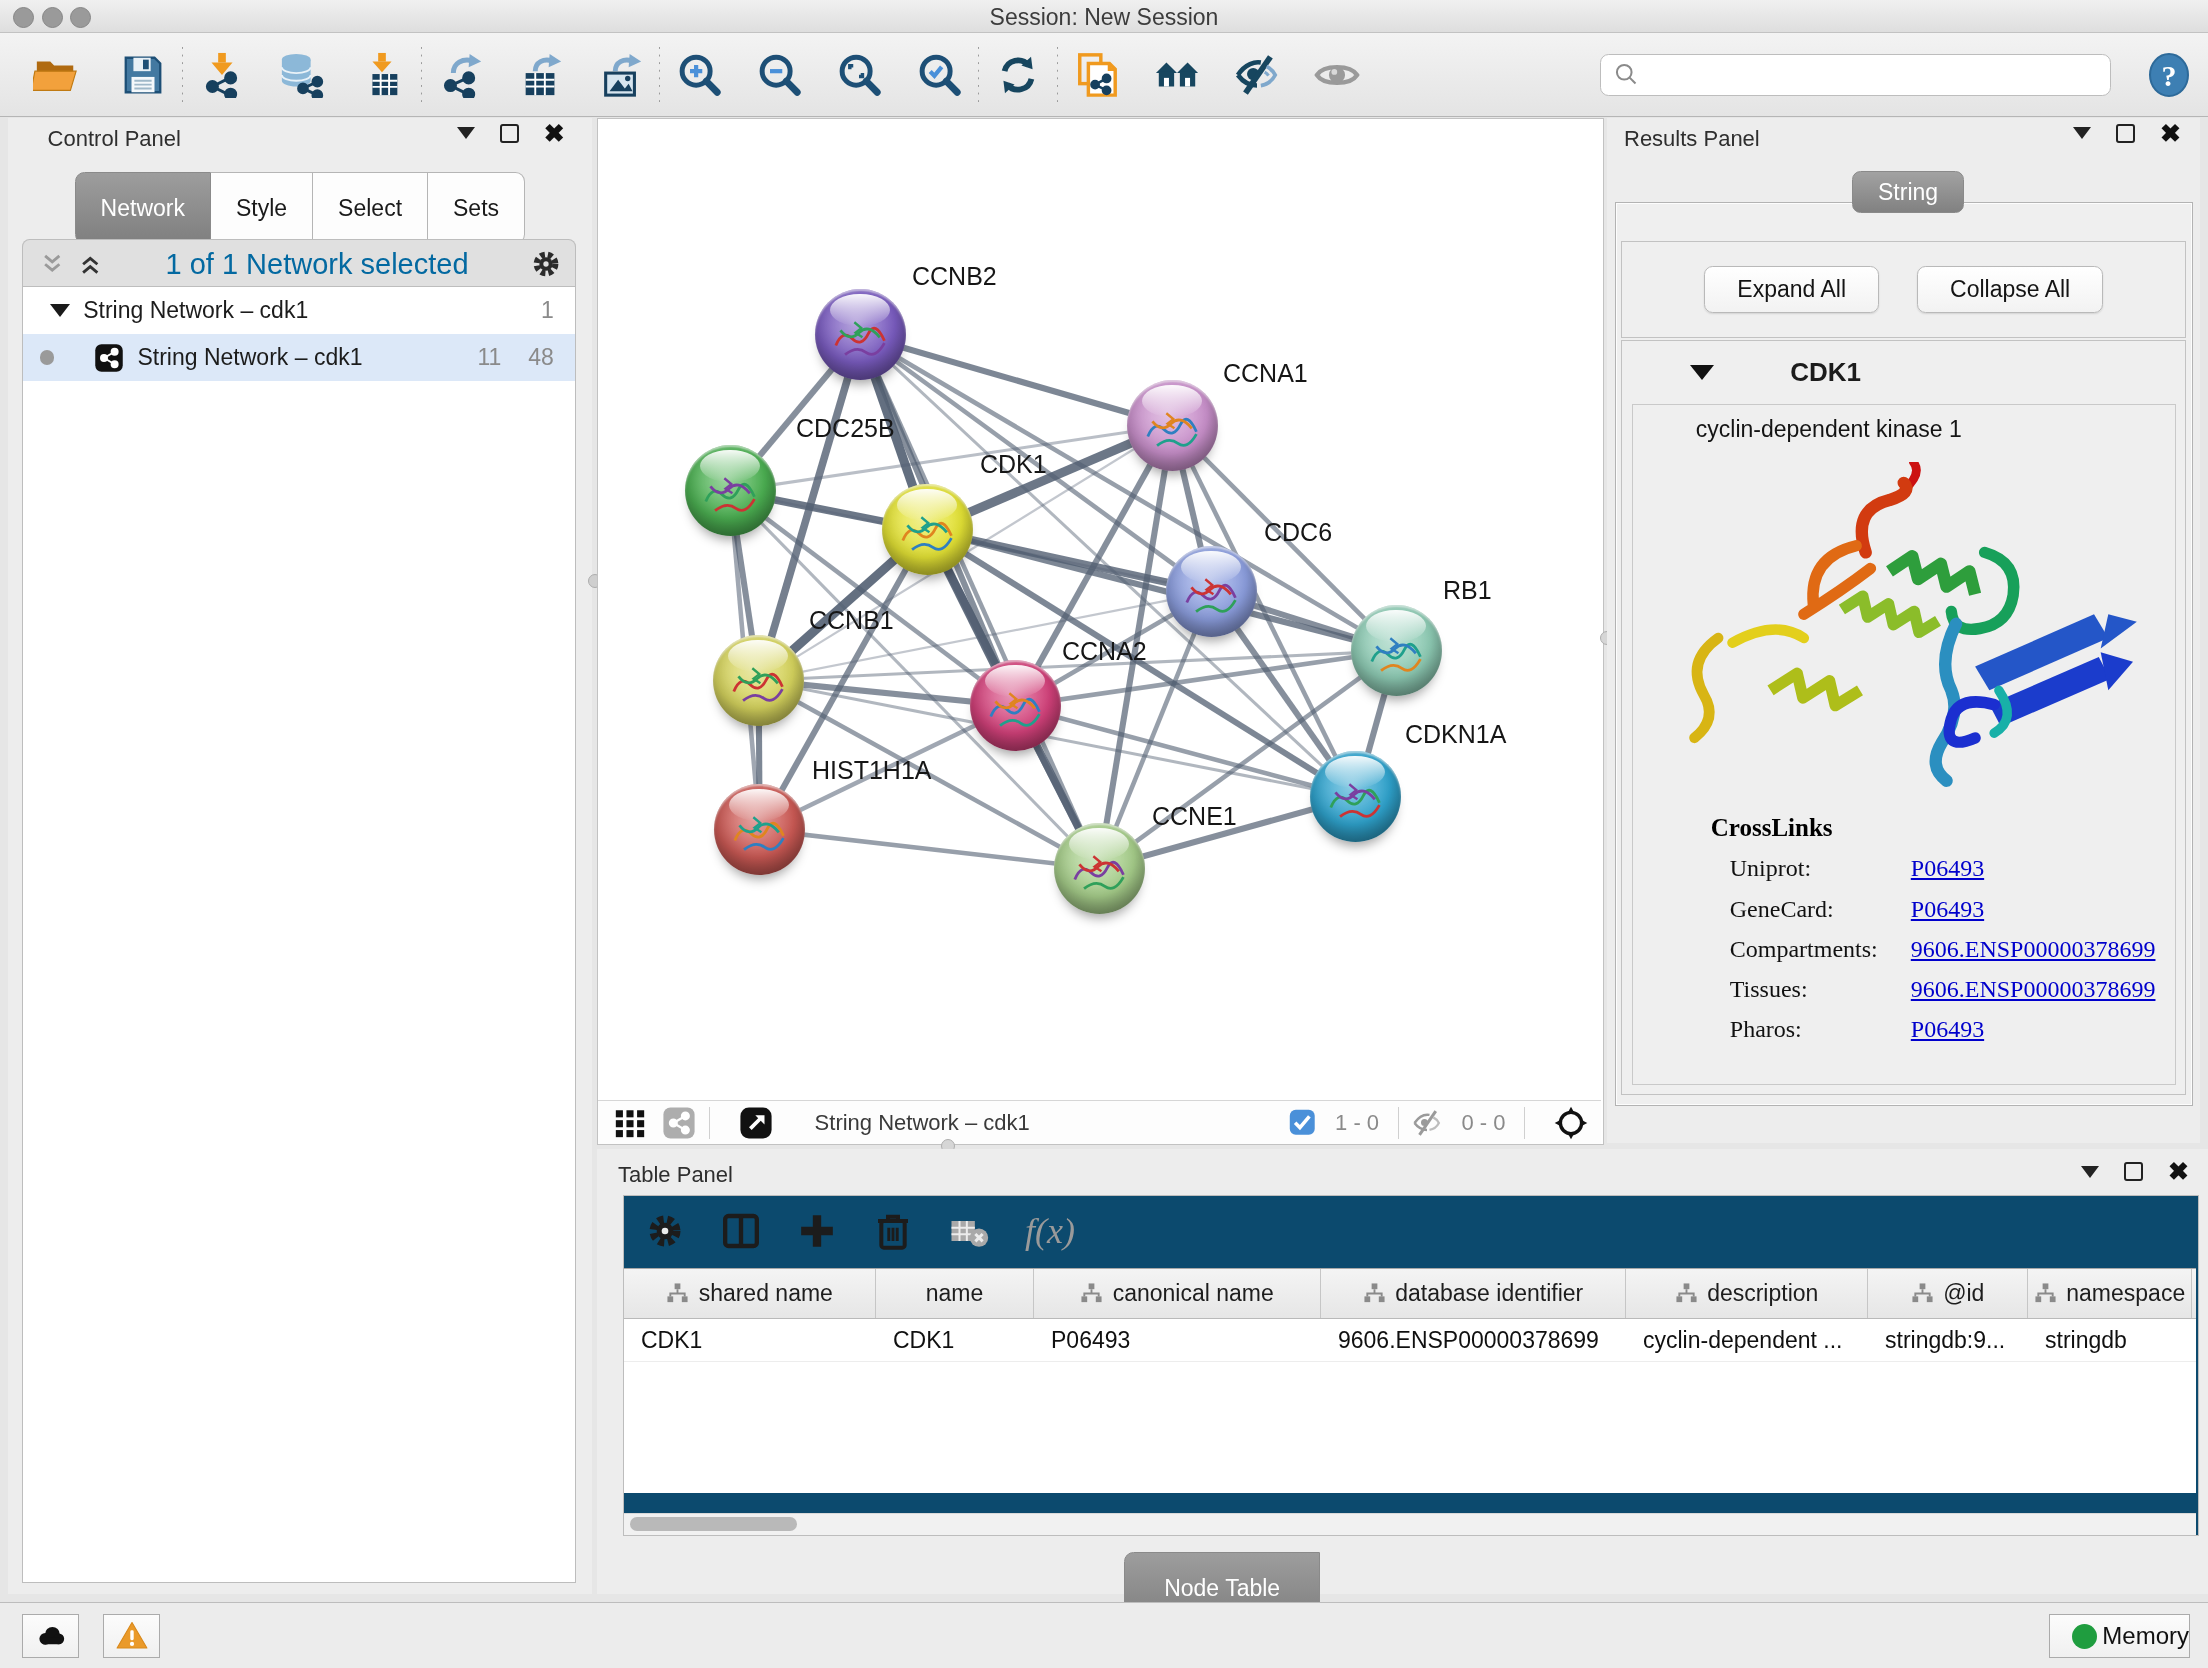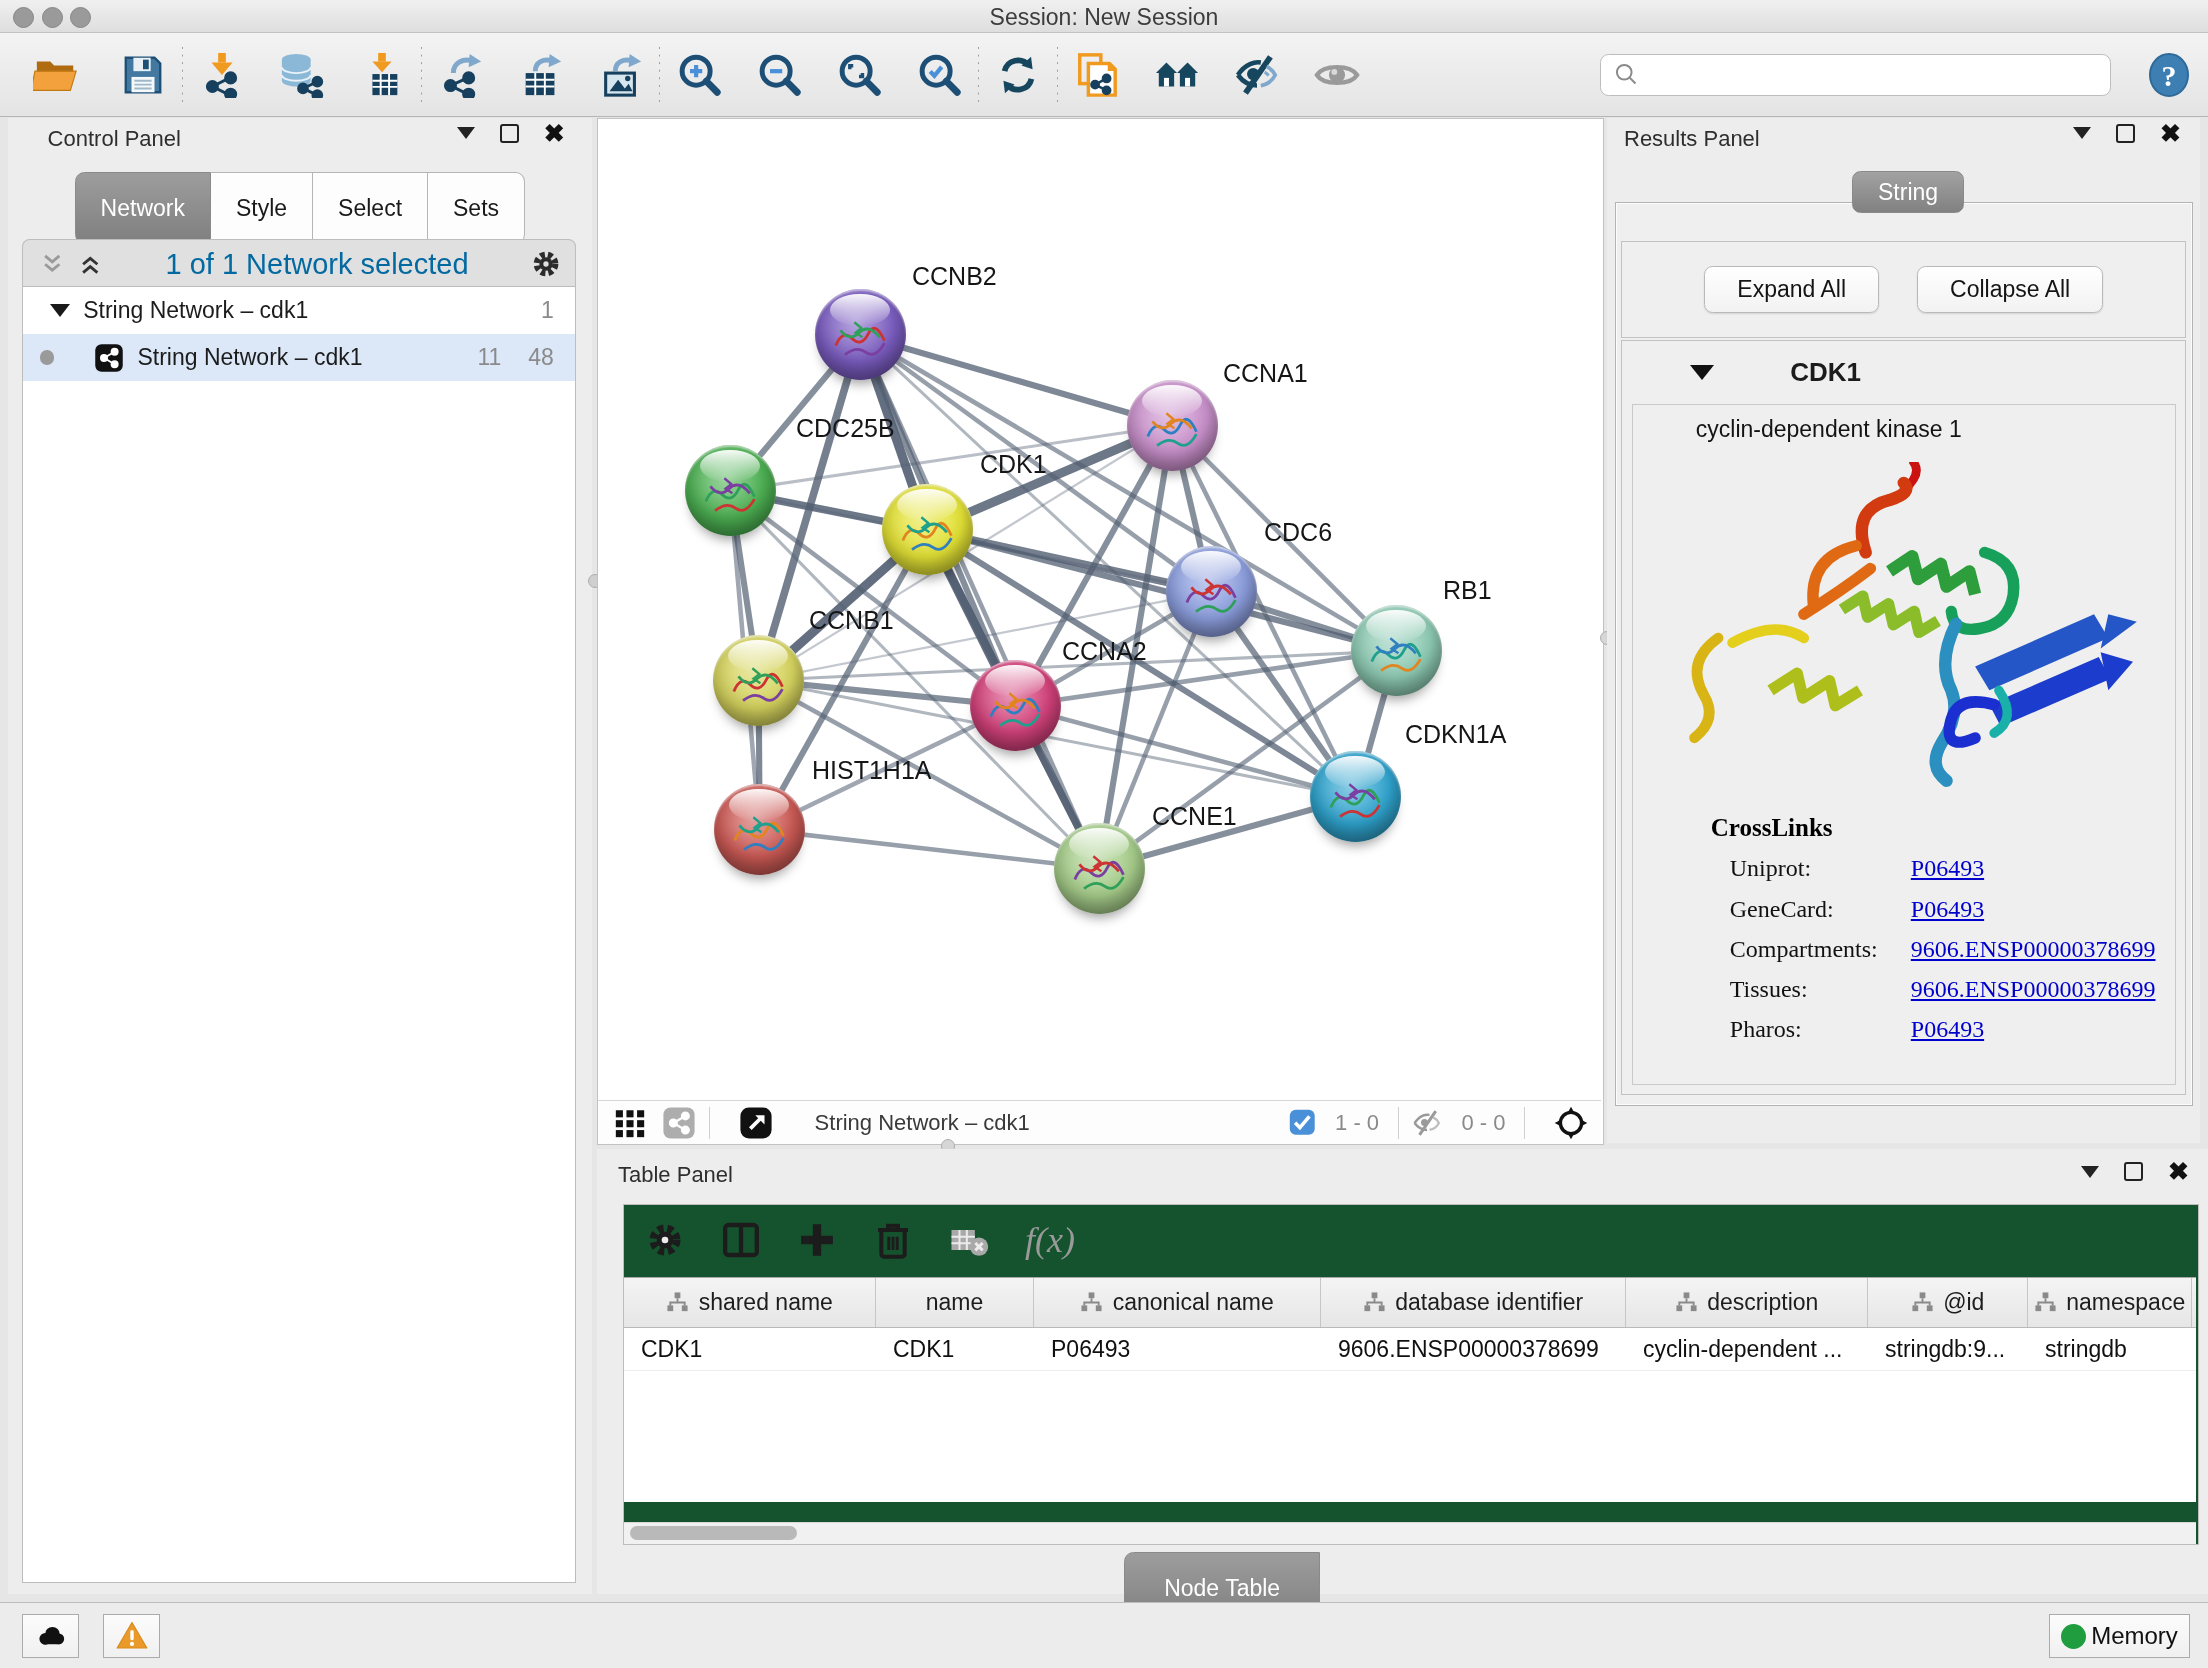--- a/index.html
+++ b/index.html
@@ -106,42 +106,42 @@
   .rp-protein{position:absolute;left:28.5px;top:57px;}
   .crosslinks{position:absolute;left:0px;top:409px;width:100%;
     font-family:"Liberation Serif", serif;}
   .cl-title{font-size:25px;font-weight:bold;margin-left:78px;color:#000;}
   .cl-row{display:flex;margin:13.3px 0 0 97px;font-size:24px;}
   .cl-label{width:181px;color:#111;}
   .cl-value{color:#0000cc;text-decoration:underline;}
   
   .table-panel{position:absolute;left:597px;top:1149px;width:1611px;height:445px;background:#ededed;}
   .tp-header{position:absolute;left:21px;top:13.3px;}
-  .tp-box{position:absolute;left:26px;top:55px;width:1574px;height:339px;border:1px solid #bdbdbd;background:#14532d;}
+  .tp-box{position:absolute;left:26px;top:46px;width:1574px;height:339px;border:1px solid #bdbdbd;background:#0c4a6e;}
   .tp-toolbar{position:absolute;left:0;top:0;width:100%;height:70px;display:flex;align-items:center;gap:36px;padding-left:21px;}
   .tp-toolbar svg{width:40px;height:40px;}
   .fx{font-family:"Liberation Serif", serif;font-style:italic;font-size:36px;color:#9a9a9a;}
   .tbl{position:absolute;left:0;top:72px;width:1572px;height:224px;background:#fff;border-top:1px solid #a8a8a8;overflow:hidden;}
   .tbl-head{display:flex;height:49px;background:linear-gradient(#f4f4f4,#e6e6e6);border-bottom:1px solid #b9b9b9;}
   .th{display:flex;align-items:center;justify-content:center;gap:9.5px;font-size:23px;color:#1d1d1d;
     border-right:1px solid #c6c6c6;box-sizing:border-box;flex:0 0 auto;}
   .th svg{width:23px;height:23px;flex:0 0 auto;}
   .tbl-row{display:flex;height:42px;border-bottom:1px solid #ededed;}
   .td{font-size:23px;color:#101010;padding-left:17px;display:flex;align-items:center;
     box-sizing:border-box;flex:0 0 auto;overflow:hidden;white-space:nowrap;}
   .hscroll{position:absolute;left:0;bottom:0;width:1572px;height:21px;background:#f1f1f1;border-top:1px solid #d9d9d9;}
   .hscroll .thumb{position:absolute;left:5.7px;top:2.9px;width:167px;height:14.3px;border-radius:7.6px;background:#b9b9b9;}
   .tp-tabs{position:absolute;left:527px;top:403px;display:flex;flex-direction:column;}
   
   .statusbar{position:absolute;left:0;top:1602px;width:100%;height:67px;background:#ececec;border-top:1px solid #bdbdbd;}
   .sb-btn{position:absolute;top:11.4px;height:42px;background:linear-gradient(#fcfcfc,#f0f0f0);
     border:1px solid #ababab;display:flex;align-items:center;justify-content:center;}
   .sb-cloud{left:22px;width:55px;}
   .sb-warn{left:103px;width:55px;}
-  .sb-mem{left:2049px;width:139px;gap:5px;font-size:24px;color:#111;}
+  .sb-mem{left:2049px;width:139px;gap:5px;font-size:24px;color:#111;justify-content:flex-end;}
   .mem-dot{width:25px;height:25px;border-radius:50%;background:#1f9d3f;}
 </style>
 </head>
 <body>
 
 <div class="titlebar">
   <span class="traffic t1"></span>
   <span class="traffic t2"></span>
   <span class="traffic t3"></span>
   <div class="win-title">Session: New Session</div>

